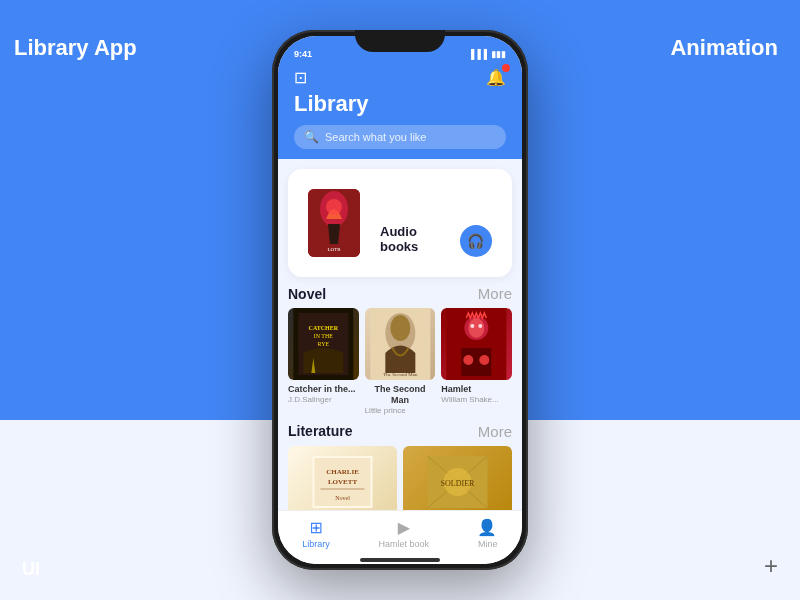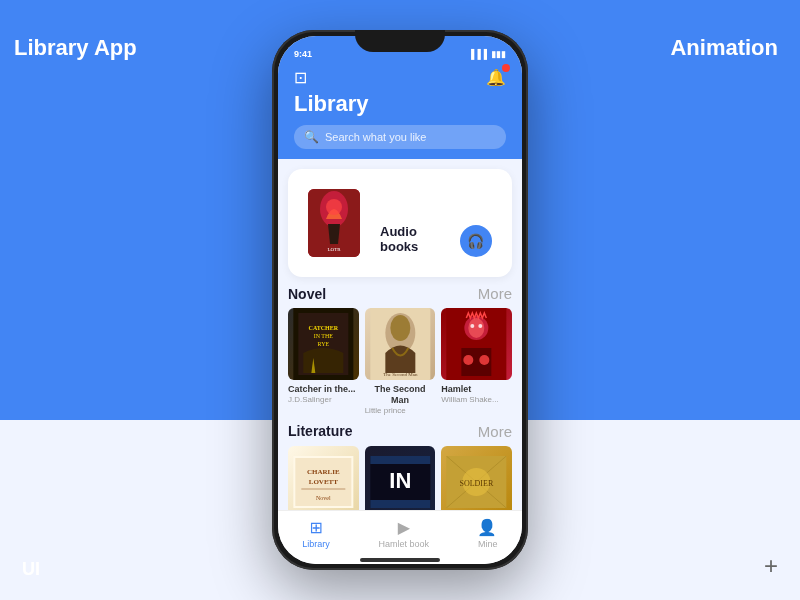--- a/index.html
+++ b/index.html
@@ -444,30 +444,20 @@
                 <rect width="60" height="52" fill="#fff8e7"></rect>
                 <rect x="2" y="2" width="56" height="48" fill="#f5e6c8"></rect>
                 <text x="30" y="18" text-anchor="middle" fill="#8b4513" font-size="7" font-family="serif" font-weight="bold">CHARLIE</text>
                 <text x="30" y="28" text-anchor="middle" fill="#8b4513" font-size="7" font-family="serif" font-weight="bold">LOVETT</text>
                 <line x1="8" y1="33" x2="52" y2="33" stroke="#8b4513" stroke-width="0.5"></line>
                 <text x="30" y="44" text-anchor="middle" fill="#8b4513" font-size="6" font-family="serif">Novel</text>
               </svg>
             </div>
           </div>
 
-          <div class="book-item">
-            <div class="book-cover cover-lit2">
-              <svg viewBox="0 0 60 52" width="100%" height="52">
-                <rect width="60" height="52" fill="#0a0a1a"></rect>
-                <text x="30" y="32" text-anchor="middle" fill="white" font-size="22" font-weight="bold" font-family="sans-serif">IN</text>
-                <rect x="0" y="0" width="60" height="8" fill="#1a3a6e" opacity="0.8"></rect>
-                <rect x="0" y="44" width="60" height="8" fill="#1a3a6e" opacity="0.8"></rect>
-              </svg>
-            </div>
-          </div>
 
           <div class="book-item">
             <div class="book-cover cover-lit3">
               <svg viewBox="0 0 60 52" width="100%" height="52">
                 <rect width="60" height="52" fill="#c4a035"></rect>
                 <line x1="0" y1="0" x2="60" y2="52" stroke="#a08020" stroke-width="1" opacity="0.5"></line>
                 <line x1="60" y1="0" x2="0" y2="52" stroke="#a08020" stroke-width="1" opacity="0.5"></line>
                 <circle cx="30" cy="26" r="14" fill="#e8c040" opacity="0.6"></circle>
                 <text x="30" y="30" text-anchor="middle" fill="#5c3a00" font-size="8" font-family="serif">SOLDIER</text>
               </svg>

